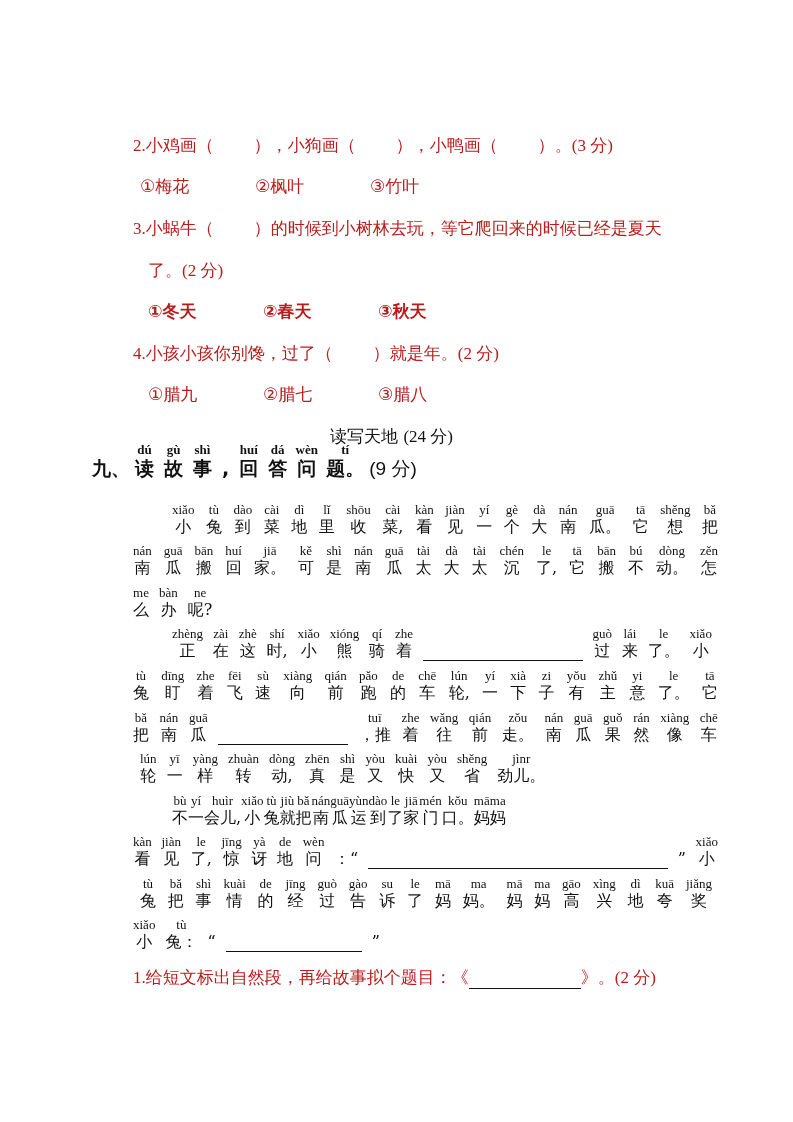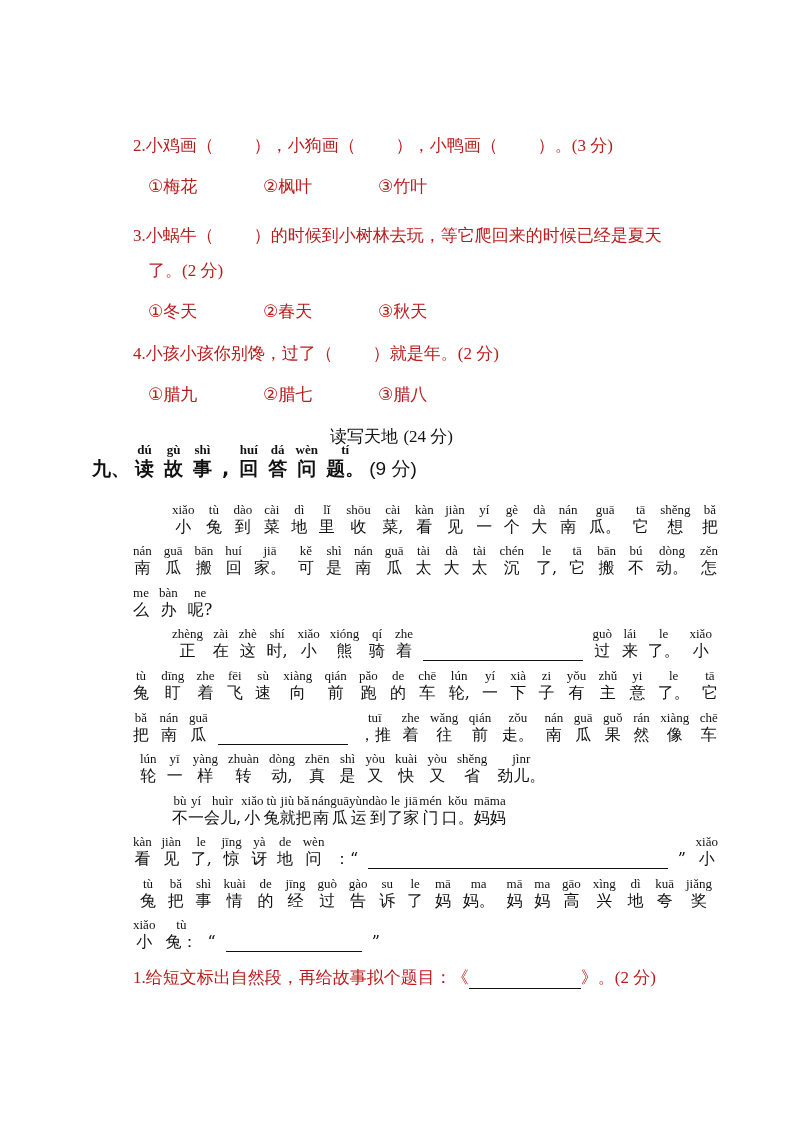--- a/index.html
+++ b/index.html
@@ -18,31 +18,31 @@
   .cell .py { font-family:"Liberation Serif",serif; font-size:13px; line-height:14px; height:14px; white-space:nowrap; color:#111; }
   .cell .hz { font-family:"DejaVu Serif","Liberation Serif",serif; font-size:16px; line-height:20px; color:#111; }
   .uline { display:inline-block; border-bottom:1px solid #111; height:18px; vertical-align:bottom; }
 </style>
 </head>
 <body>
 
 <div class="line q" style="left:133px;top:134px;">
   <span class="num">2.</span><span>小鸡画（</span><span class="blank-paren" style="width:40px"></span><span>），小狗画（</span><span class="blank-paren" style="width:40px"></span><span>），小鸭画（</span><span class="blank-paren" style="width:40px"></span><span>）。</span><span class="num">(3 分)</span>
 </div>
-<div class="line q" style="left:148px;top:175px;">
+<div class="line q" style="left:140px;top:175px;">
   <span class="opt" style="width:115px">①梅花</span><span class="opt" style="width:115px">②枫叶</span><span class="opt">③竹叶</span>
 </div>
 
-<div class="line q" style="left:133px;top:217px;margin-top:7px;">
+<div class="line q" style="left:133px;top:217px;">
   <span class="num">3.</span><span>小蜗牛（</span><span class="blank-paren" style="width:40px"></span><span>）的时候到小树林去玩，等它爬回来的时候已经是夏天</span>
 </div>
 <div class="line q" style="left:148px;top:259px;">
   <span>了。</span><span class="num">(2 分)</span>
 </div>
-<div class="line q" style="left:148px;top:300px;">
+<div class="line q" style="left:148px;top:300px;font-weight:bold;">
   <span class="opt" style="width:115px">①冬天</span><span class="opt" style="width:115px">②春天</span><span class="opt">③秋天</span>
 </div>
 
 <div class="line q" style="left:133px;top:342px;text-align:center;">
   <span class="num">4.</span><span>小孩小孩你别馋，过了（</span><span class="blank-paren" style="width:40px"></span><span>）就是年。</span><span class="num">(2 分)</span>
 </div>
 <div class="line q" style="left:148px;top:383px;">
   <span class="opt" style="width:115px">①腊九</span><span class="opt" style="width:115px">②腊七</span><span class="opt">③腊八</span>
 </div>
 

